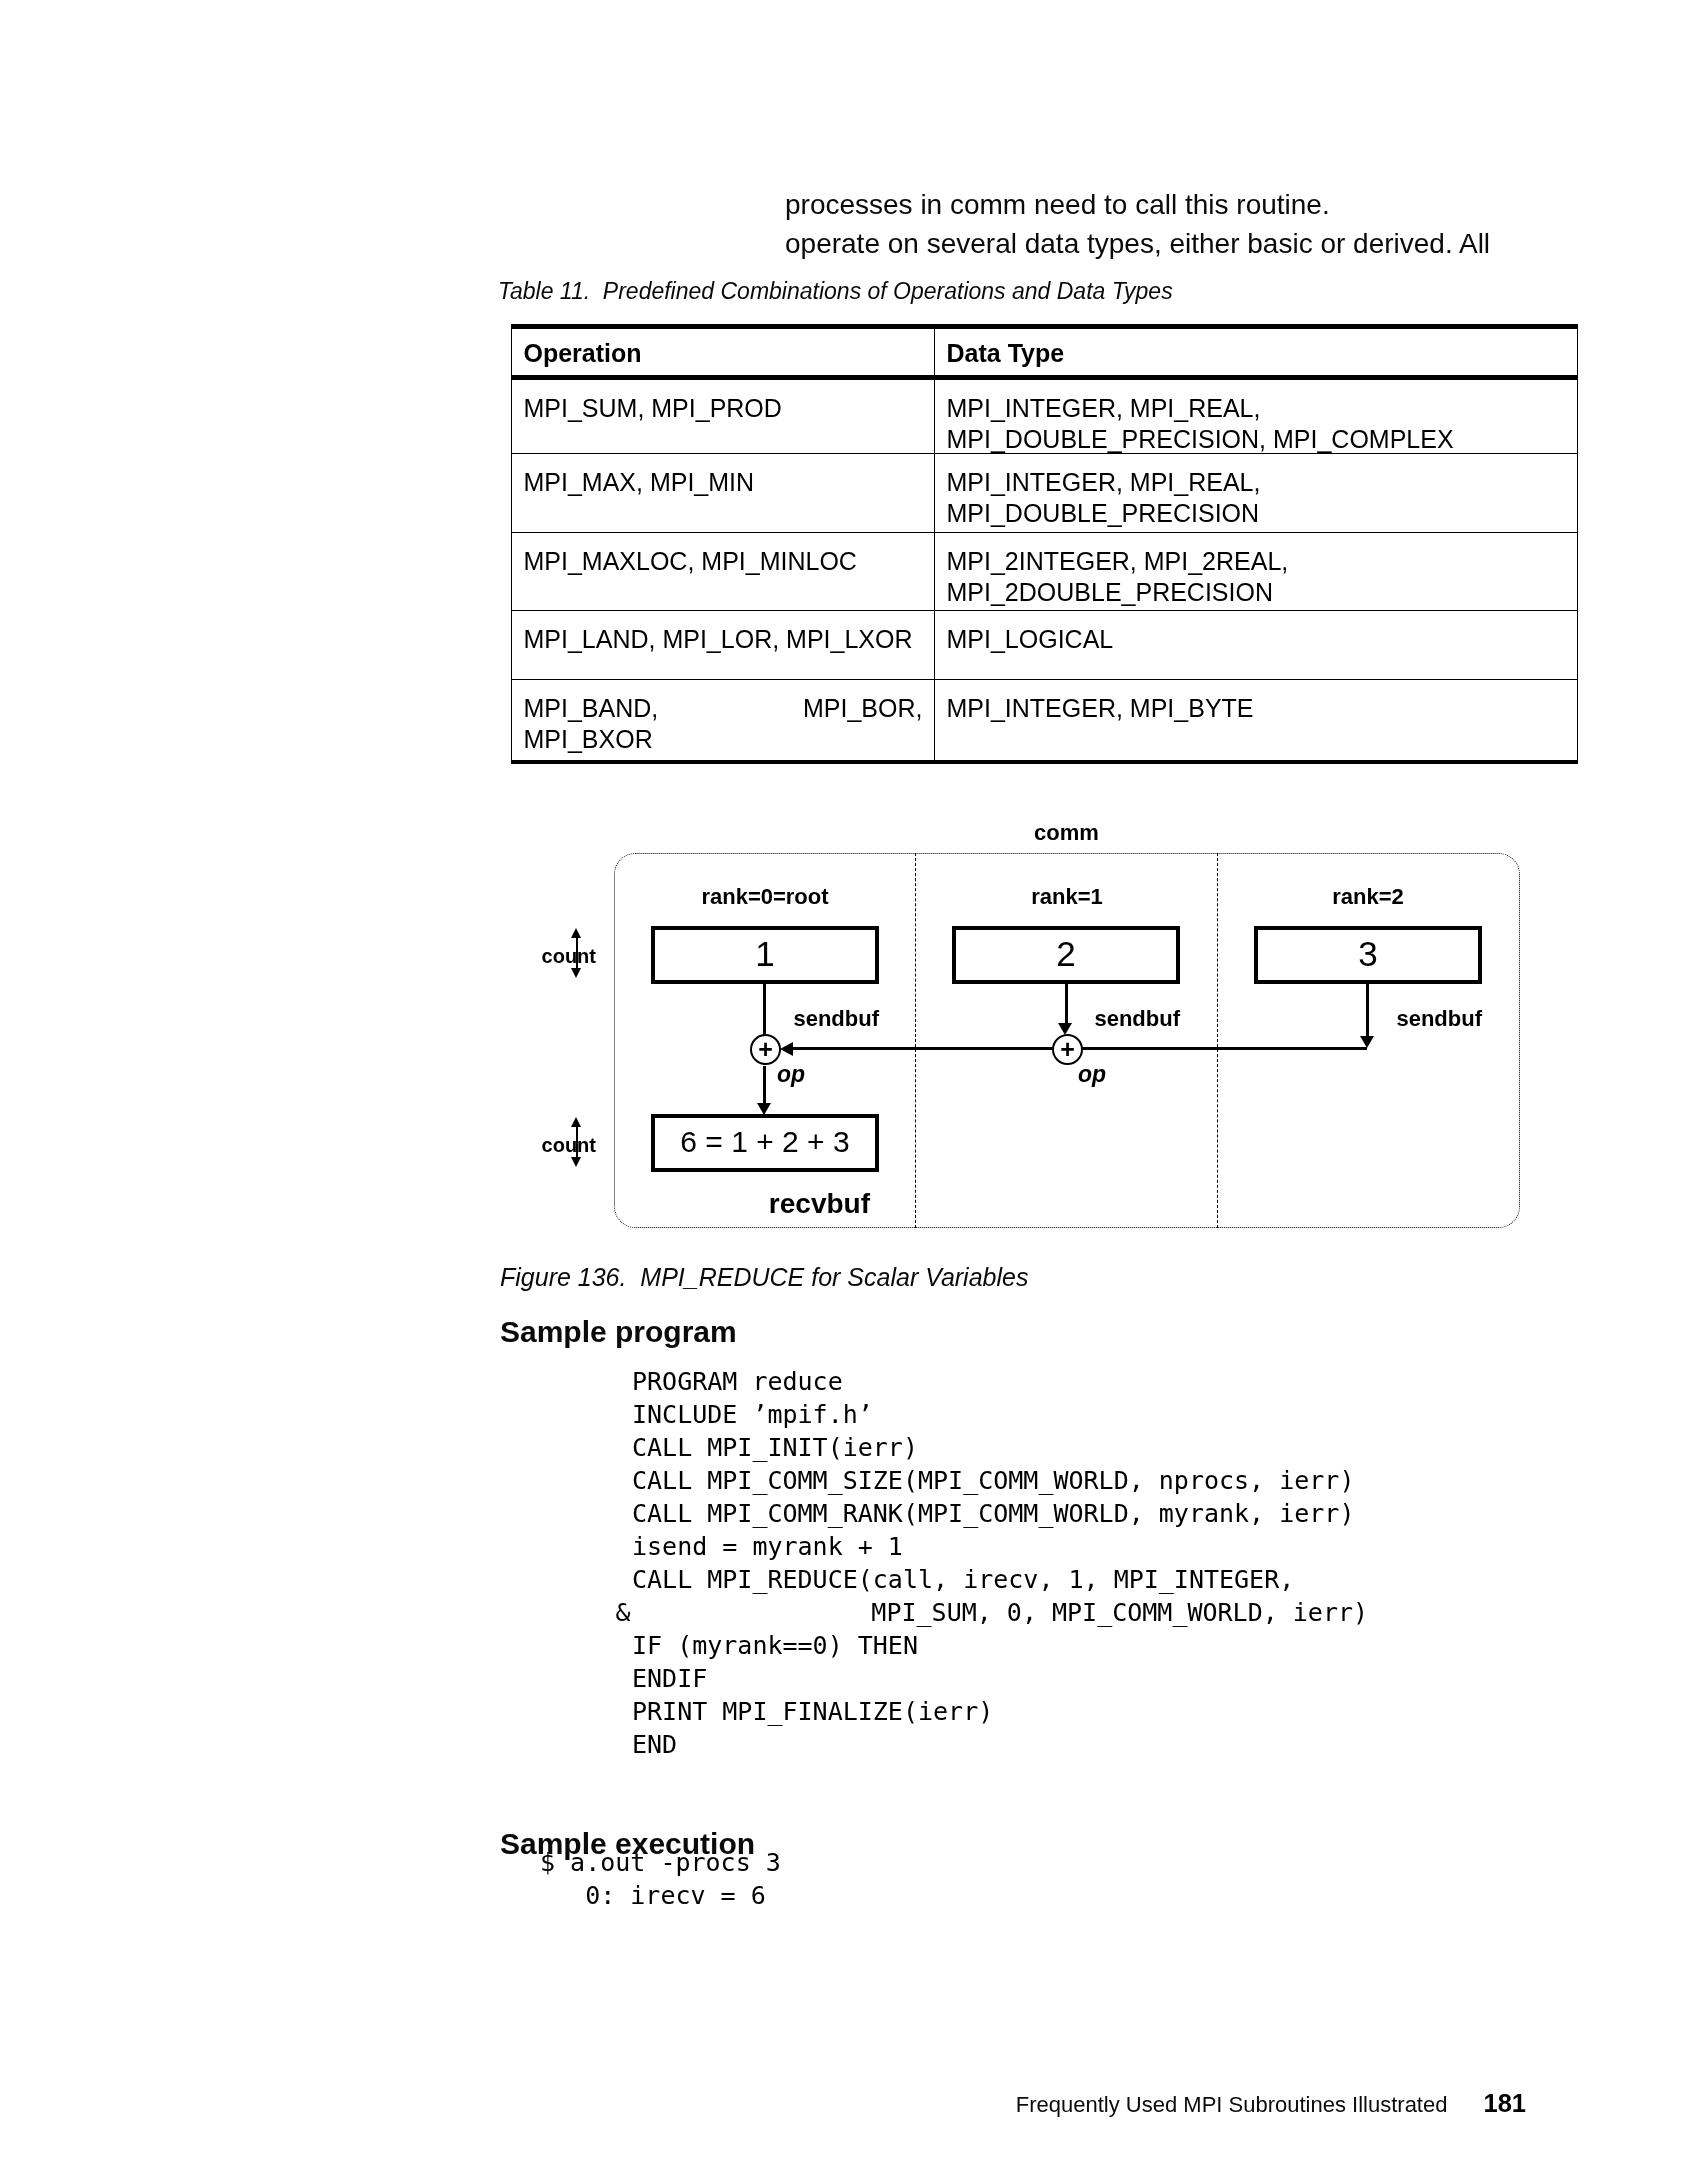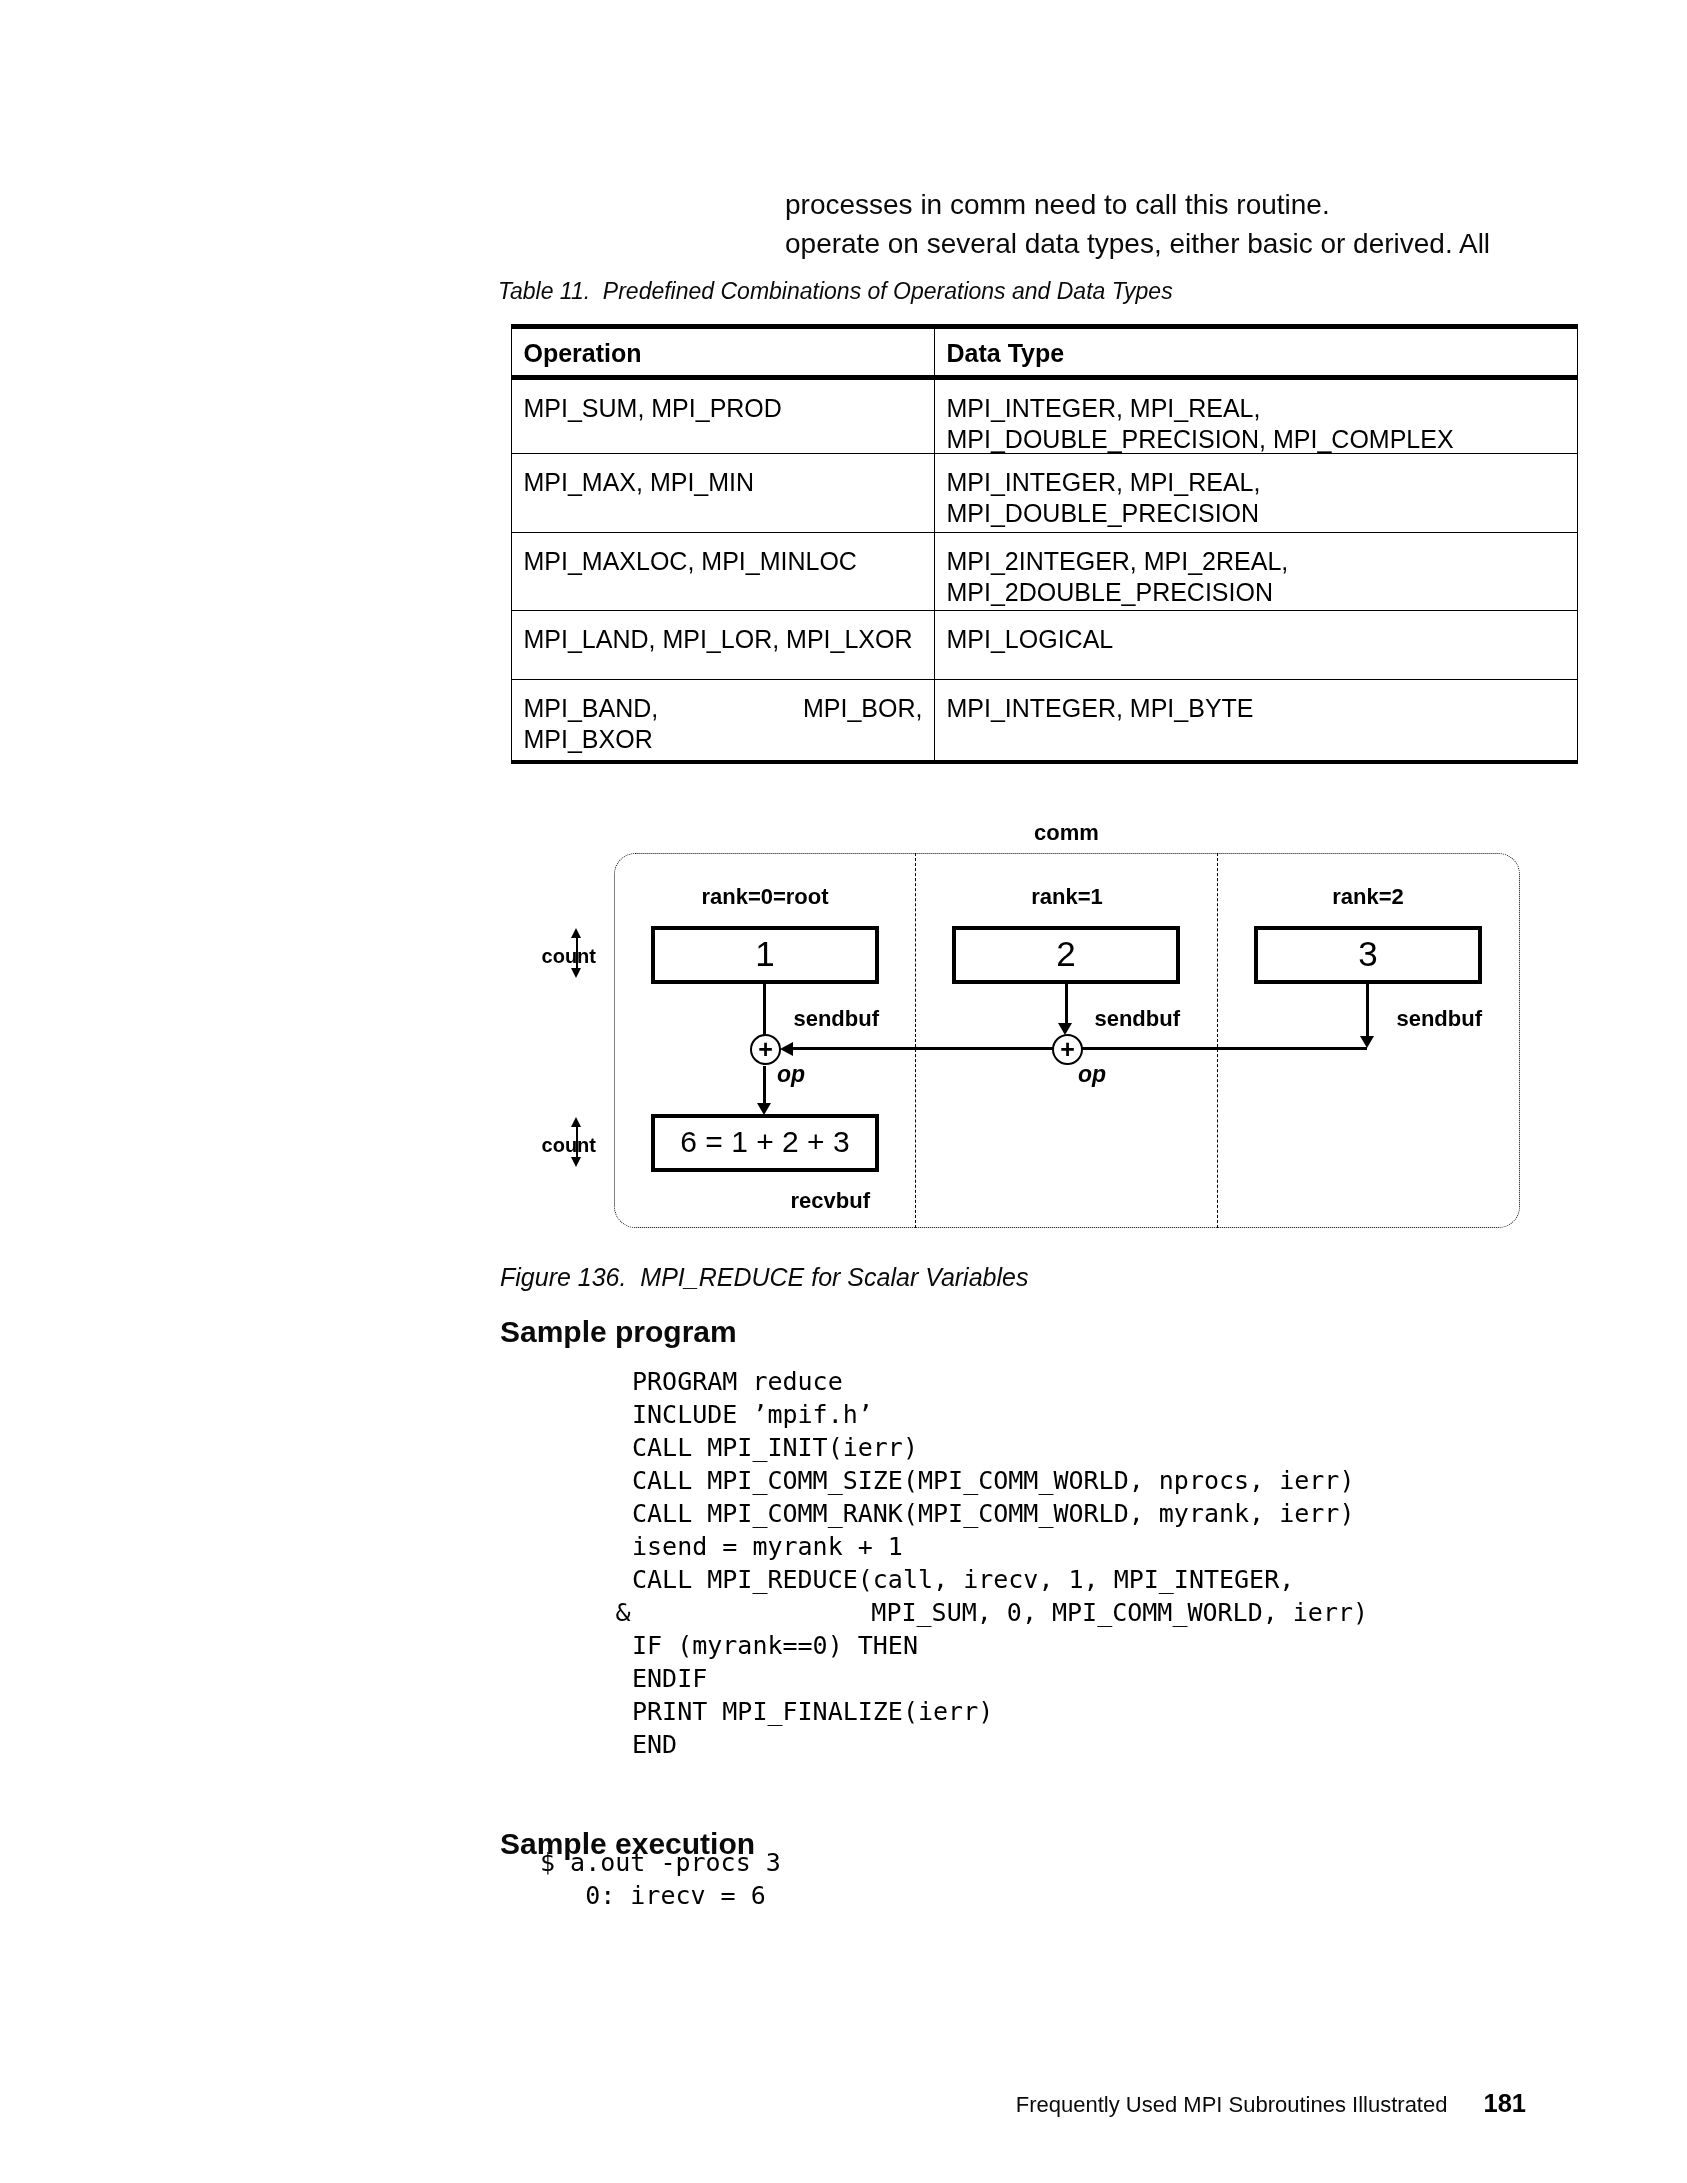--- a/index.html
+++ b/index.html
@@ -49,21 +49,21 @@
   .sendbuf-label { top:186px; width:228px; text-align:right; font-weight:bold; font-size:22px; }
   .vline { width:2.5px; background:#000; }
   .hline { height:2.5px; background:#000; }
   .arrow-down { width:0; height:0; border-left:7.4px solid transparent; border-right:7.4px solid transparent; border-top:12.4px solid #000; }
   .arrow-left { width:0; height:0; border-top:7.4px solid transparent; border-bottom:7.4px solid transparent; border-right:13px solid #000; }
   .opcircle { top:214px; width:31px; height:31px; border:2.5px solid #000; border-radius:50%;
               background:#fff; text-align:center; font-size:25px; font-weight:600; line-height:26px; }
   .op-label { font-style:italic; font-weight:bold; font-size:23px; }
   #recvbox { left:157px; top:294px; width:228px; height:58px; border:4.1px solid #000;
              text-align:center; font-size:30px; line-height:48px; background:#fff; }
-  #recvbuf-label { left:148px; top:368px; width:228px; text-align:right; font-weight:bold; font-size:22px; }
+  #recvbuf-label { left:148px; top:368px; width:228px; text-align:right; font-weight:bold; font-size:28px; }
   .count-label { left:0px; width:66px; text-align:right; font-weight:bold; font-size:20px;margin-left:36px; }
   .count-arrow { left:77px; width:11.5px; }
   .ca-up { width:0; height:0; border-left:5.8px solid transparent; border-right:5.8px solid transparent; border-bottom:10.7px solid #000; }
   .ca-line { width:1.6px; height:30px; background:#000; margin-left:5px; }
   .ca-down { width:0; height:0; border-left:5.8px solid transparent; border-right:5.8px solid transparent; border-top:10.7px solid #000; }
 
   #figure-caption { left:500px; top:1263px; font-style:italic; font-size:25px; white-space:pre; color:#0a0a0a; }
 
   .section-heading { left:500px; font-weight:bold; font-size:30px; color:#0a0a0a; }
   #sp-heading { top:1315px; }

